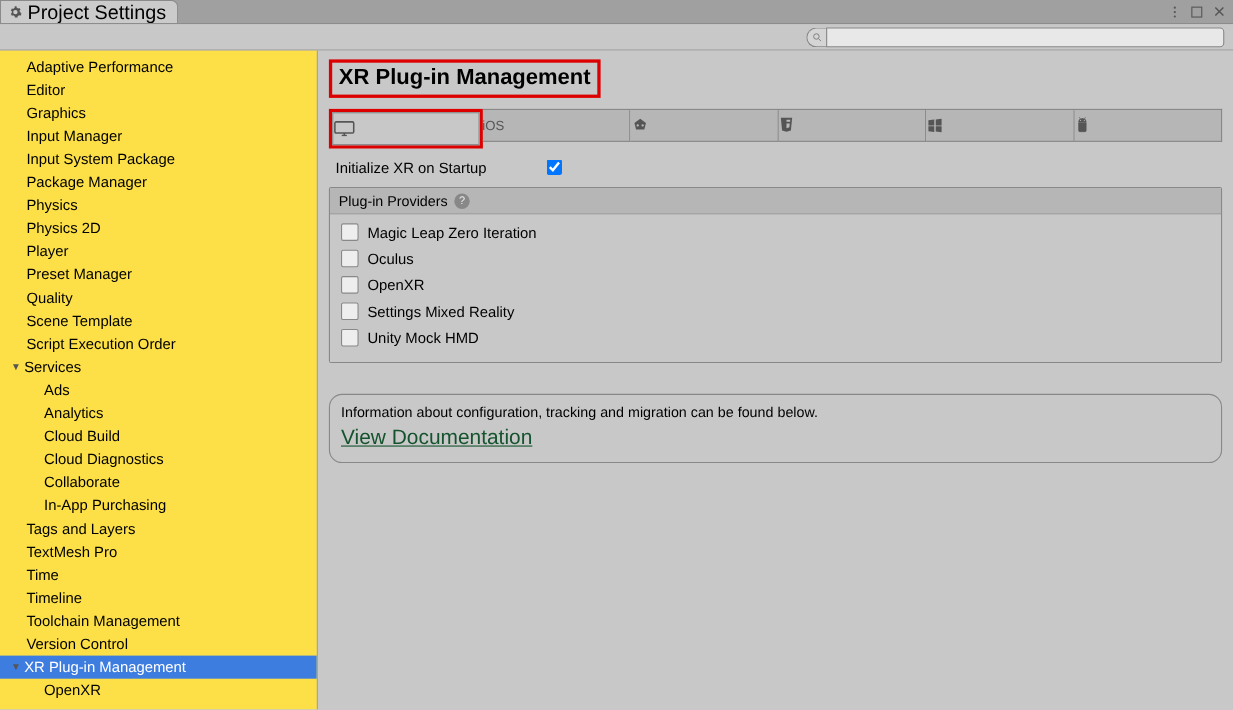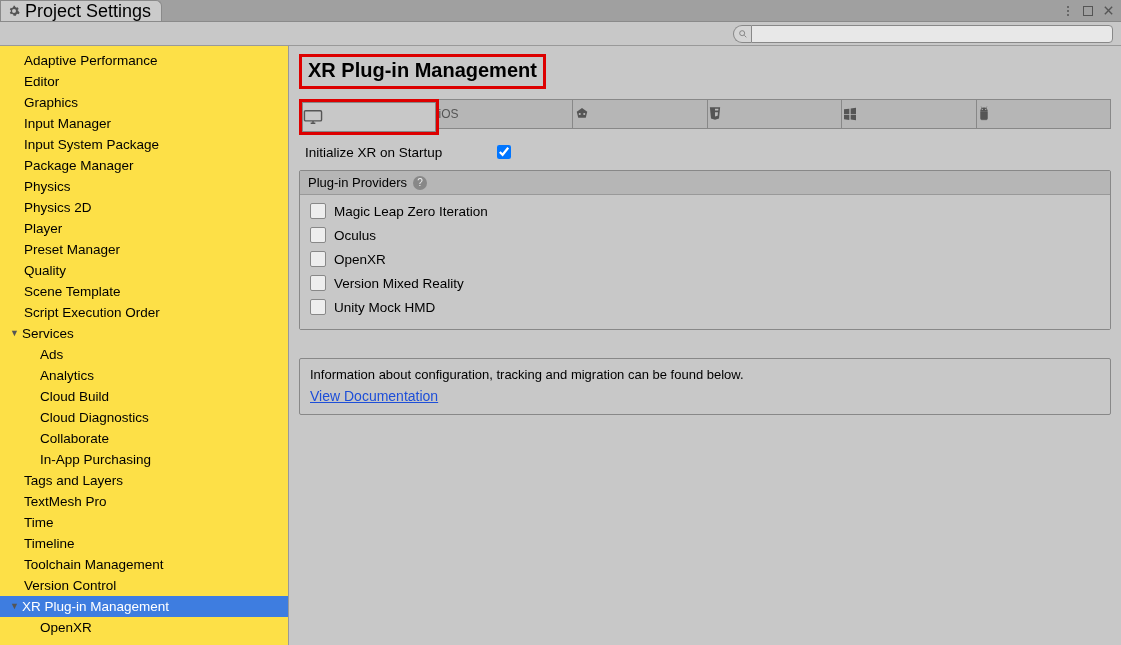--- a/index.html
+++ b/index.html
@@ -176,24 +176,24 @@
 .provider-row .cb {
   width: 16px; height: 16px; background: #eee; border: 1px solid #888; border-radius: 2px;
 }
 
 
 .info-box {
   margin-top: 28px;
   border: 1px solid #888;
   background: #c8c8c8;
   padding: 8px 10px 10px 10px;
-  border-radius: 2px;
+  border-radius: 12px;
 }
 .info-text { font-size: 13px; margin-bottom: 6px; }
-.info-link { color: #1d4ed8; text-decoration: underline; cursor: pointer; font-size: 14px; }
+.info-link { color: #14532d; text-decoration: underline; cursor: pointer; font-size: 19px; }
 
 svg { display: block; }
 </style>
 </head>
 <body>
 
 <div class="tab-header">
   <div class="tab-item">
     <span class="icon-btn">
       <svg width="12" height="12" viewBox="0 0 24 24">
@@ -399,21 +399,21 @@
           <div class="provider-row">
             <span class="cb"></span>
             <span>Oculus</span>
           </div>
           <div class="provider-row">
             <span class="cb"></span>
             <span>OpenXR</span>
           </div>
           <div class="provider-row">
             <span class="cb"></span>
-            <span>Version Mixed Reality</span>
+            <span>Settings Mixed Reality</span>
           </div>
           <div class="provider-row">
             <span class="cb"></span>
             <span>Unity Mock HMD</span>
           </div>
         </div>
     </div>
 
     <div class="info-box">
       <div class="info-text">Information about configuration, tracking and migration can be found below.</div>

